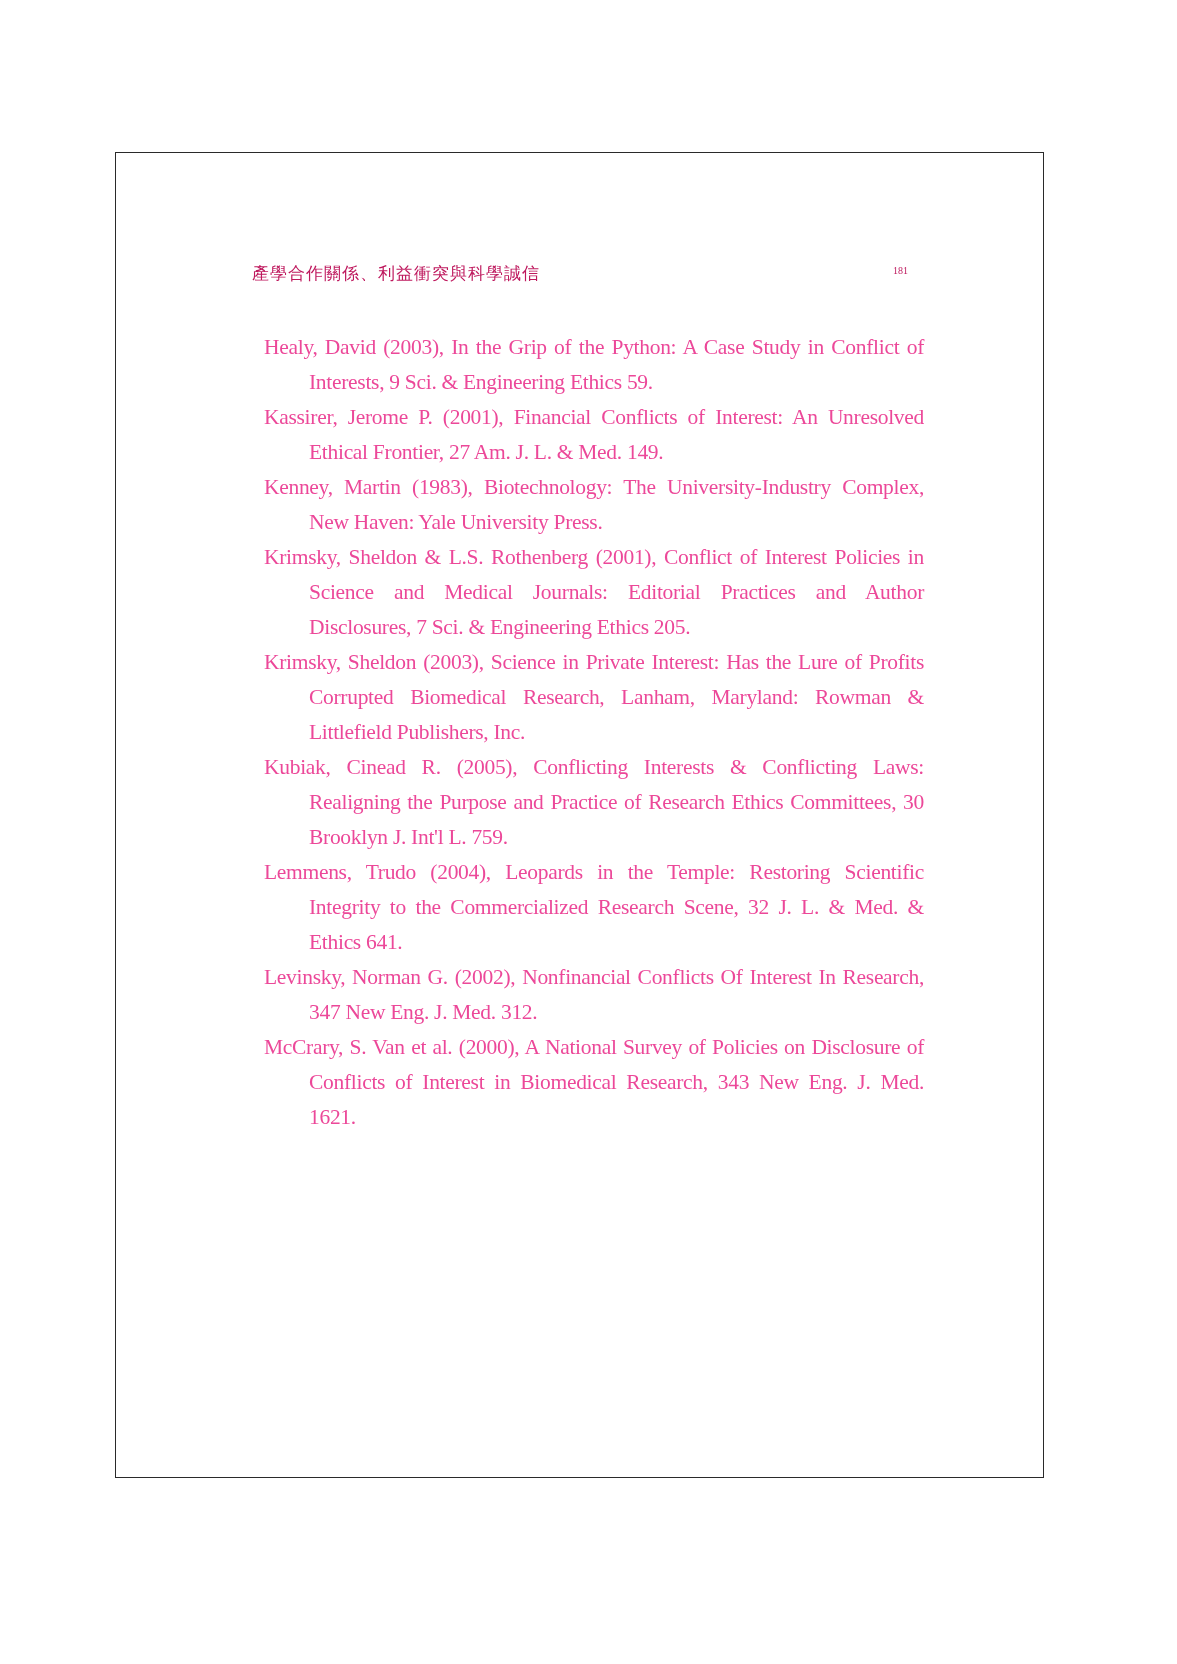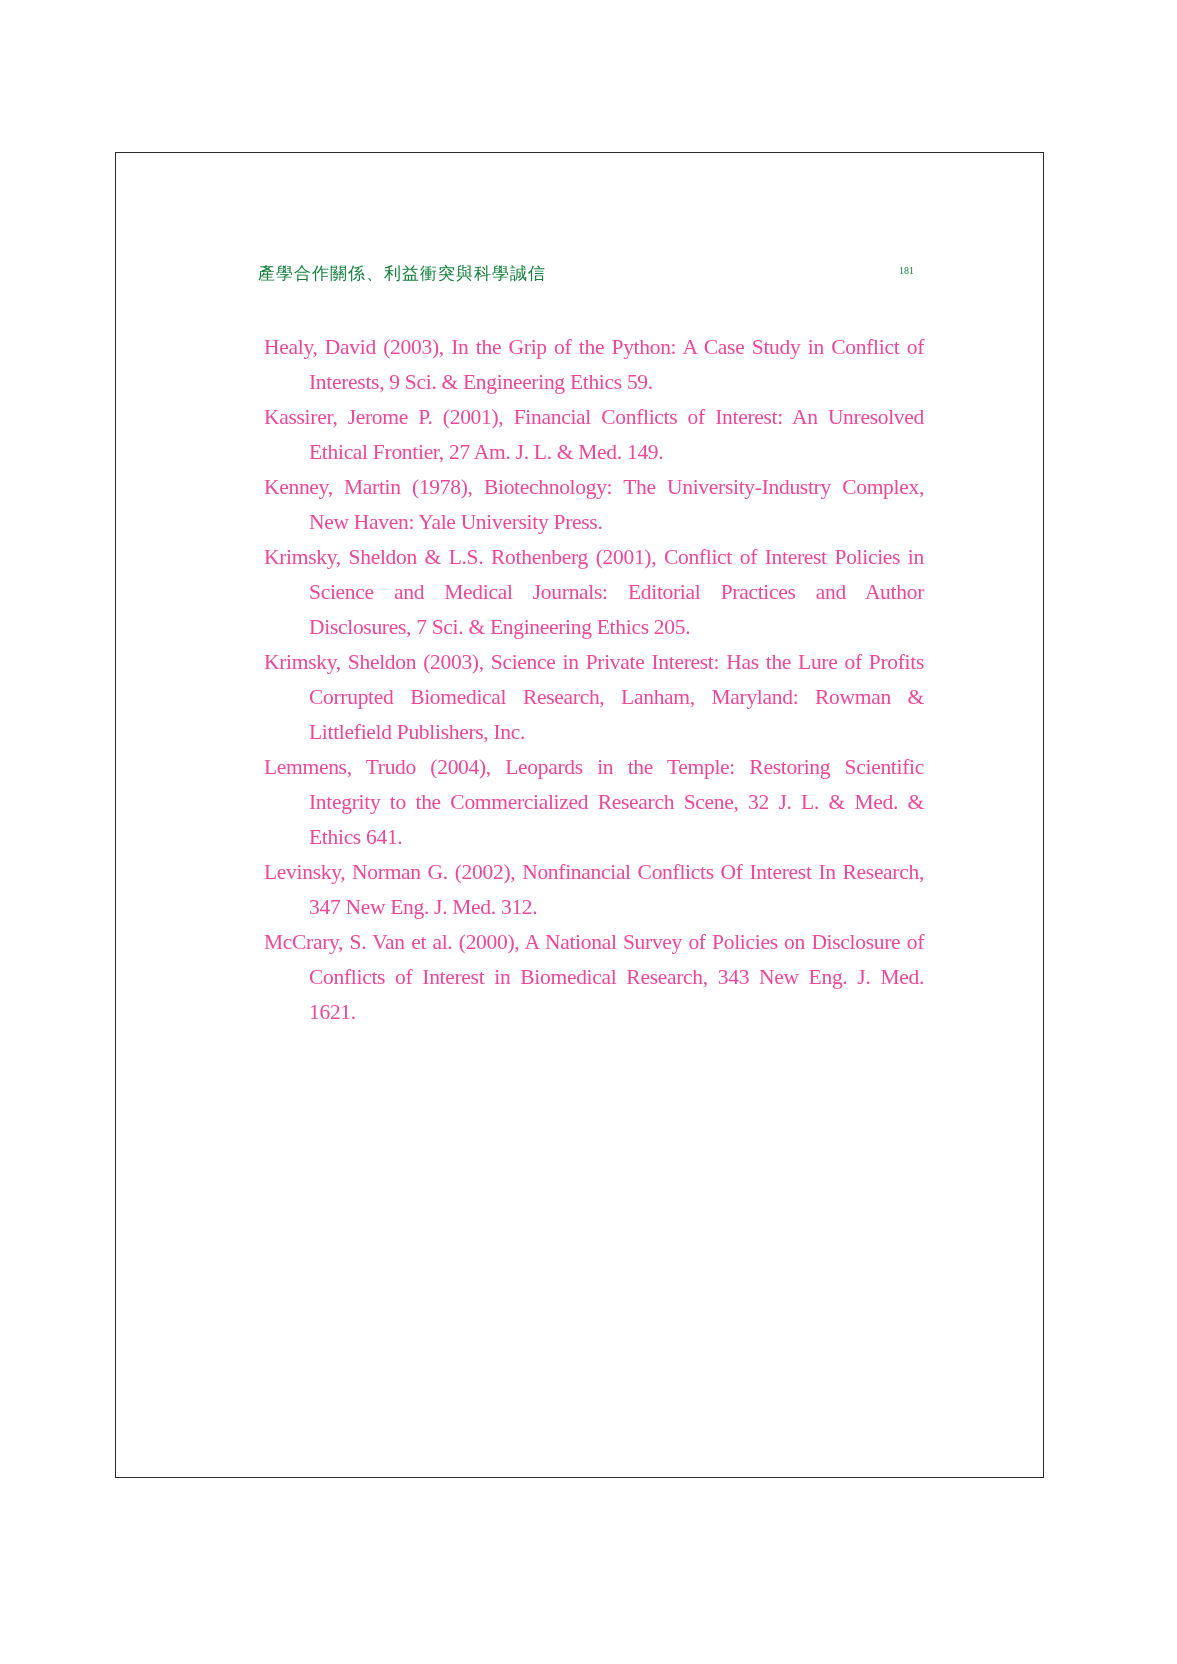--- a/index.html
+++ b/index.html
@@ -6,24 +6,24 @@
   body { width: 1177px; height: 1664px; position: relative; overflow: hidden; }
   .frame {
     position: absolute;
     left: 115px; top: 152px;
     width: 929px; height: 1326px;
     border: 1.5px solid #2a2a2a;
     box-sizing: border-box;
   }
   .running-head {
     position: absolute;
-    left: 258px; top: 262px;
+    left: 252px; top: 262px;
     width: 656px; height: 26px;
     font-family: "DejaVu Sans", sans-serif;
-    color: #15803d;
+    color: #be185d;
     text-align: center;
   }
   .running-title {
     position: absolute; left: 0; top: 0;
     font-size: 17px; letter-spacing: 1px;
   }
   .page-number {
     position: absolute; right: 0; top: 3px;
     font-family: "Liberation Serif", serif;
     font-size: 10px;
@@ -51,19 +51,20 @@
 <div class="frame"></div>
 
 <div class="running-head">
   <span class="running-title">產學合作關係、利益衝突與科學誠信</span>
   <span class="page-number">181</span>
 </div>
 
 <div class="refs">
   <p class="ref">Healy, David (2003), In the Grip of the Python: A Case Study in Conflict of Interests, 9 Sci. &amp; Engineering Ethics 59.</p>
   <p class="ref">Kassirer, Jerome P. (2001), Financial Conflicts of Interest: An Unresolved Ethical Frontier, 27 Am. J. L. &amp; Med. 149.</p>
-  <p class="ref">Kenney, Martin (1978), Biotechnology: The University-Industry Complex, New Haven: Yale University Press.</p>
+  <p class="ref">Kenney, Martin (1983), Biotechnology: The University-Industry Complex, New Haven: Yale University Press.</p>
   <p class="ref">Krimsky, Sheldon &amp; L.S. Rothenberg (2001), Conflict of Interest Policies in Science and Medical Journals: Editorial Practices and Author Disclosures, 7 Sci. &amp; Engineering Ethics 205.</p>
   <p class="ref">Krimsky, Sheldon (2003), Science in Private Interest: Has the Lure of Profits Corrupted Biomedical Research, Lanham, Maryland: Rowman &amp; Littlefield Publishers, Inc.</p>
+  <p class="ref">Kubiak, Cinead R. (2005), Conflicting Interests &amp; Conflicting Laws: Realigning the Purpose and Practice of Research Ethics Committees, 30 Brooklyn J. Int'l L. 759.</p>
   <p class="ref">Lemmens, Trudo (2004), Leopards in the Temple: Restoring Scientific Integrity to the Commercialized Research Scene, 32 J. L. &amp; Med. &amp; Ethics 641.</p>
   <p class="ref">Levinsky, Norman G. (2002), Nonfinancial Conflicts Of Interest In Research, 347 New Eng. J. Med. 312.</p>
   <p class="ref">McCrary, S. Van et al. (2000), A National Survey of Policies on Disclosure of Conflicts of Interest in Biomedical Research, 343 New Eng. J. Med. 1621.</p>
 </div>
 
 </body></html>

